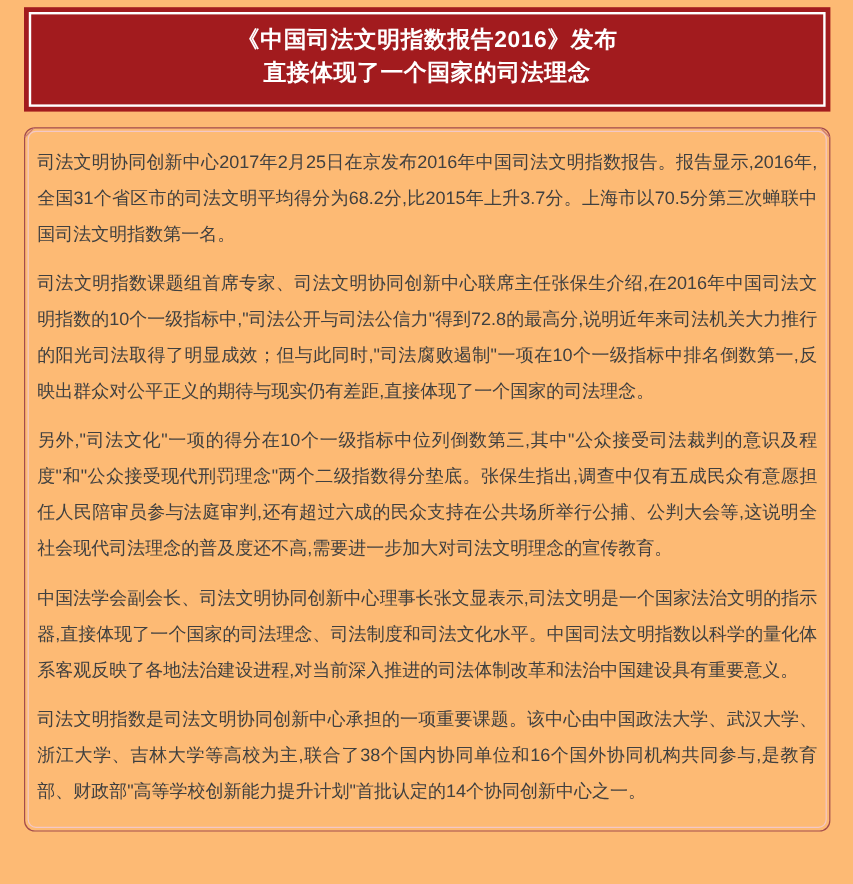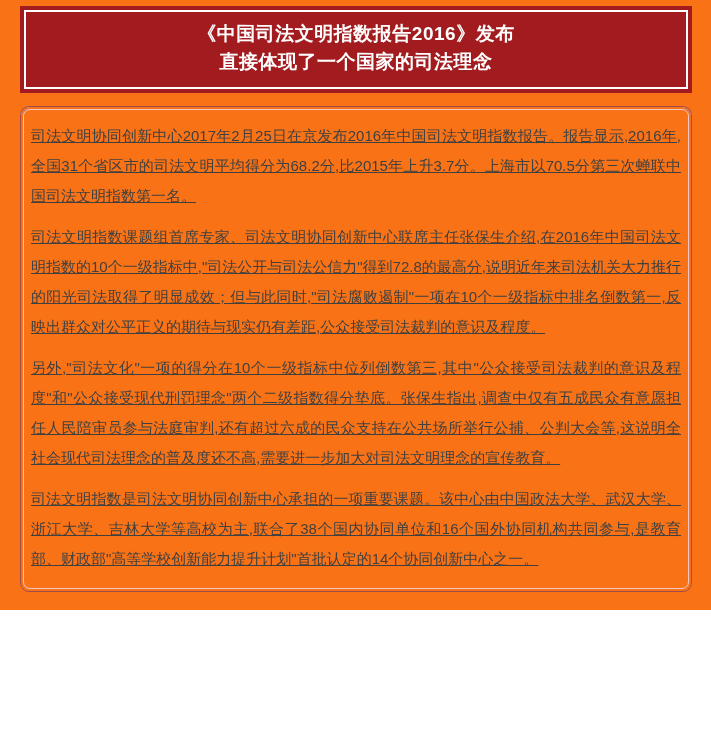--- a/index.html
+++ b/index.html
@@ -2,24 +2,24 @@
 <html><head>
 <meta charset="utf-8">
 <style>
   html,body{margin:0;padding:0;background:#ffffff;}
   body{
     width:711px;height:737px;
     font-family:"Liberation Sans","DejaVu Sans",sans-serif;
     overflow:hidden;
   }
   .page{
-    width:711px;height:610px;
+    width:711px;height:737px;
     box-sizing:border-box;
     padding:6px 19px 0 20px;
-    background:#f97316;
+    background:#fdba74;
   }
   
   .banner{
     background:#a21b1e;
     padding:4px;
   }
   .banner-inner{
     border:2px solid #ffffff;
     text-align:center;
     padding:8px 4px 11px;
@@ -45,21 +45,20 @@
     border-radius:7px;
     padding:11px 7px 14px;
   }
   .para{
     margin:0 0 11px;
     font-size:15px;
     line-height:30px;
     color:#404040;
     text-align:justify;
     text-justify:inter-ideograph;
-    text-decoration:underline;
   }
   .para:last-child{margin-bottom:0;}
   .corner{
     position:absolute;
     width:11px;height:1px;
     background:#c97a7a;
   }
   .corner.tl{top:3px;left:-2px;transform:rotate(-45deg);}
   .corner.tr{top:3px;right:-2px;transform:rotate(45deg);}
 </style>
@@ -74,19 +73,20 @@
       <h1 class="title-line">直接体现了一个国家的司法理念</h1>
     </div>
   </header>
 
   <section class="frame">
     <span class="corner tl"></span>
     <span class="corner tr"></span>
 
     <div class="frame-inner">
       <p class="para">司法文明协同创新中心2017年2月25日在京发布2016年中国司法文明指数报告。报告显示,2016年,全国31个省区市的司法文明平均得分为68.2分,比2015年上升3.7分。上海市以70.5分第三次蝉联中国司法文明指数第一名。</p>
-      <p class="para">司法文明指数课题组首席专家、司法文明协同创新中心联席主任张保生介绍,在2016年中国司法文明指数的10个一级指标中,"司法公开与司法公信力"得到72.8的最高分,说明近年来司法机关大力推行的阳光司法取得了明显成效；但与此同时,"司法腐败遏制"一项在10个一级指标中排名倒数第一,反映出群众对公平正义的期待与现实仍有差距,公众接受司法裁判的意识及程度。</p>
+      <p class="para">司法文明指数课题组首席专家、司法文明协同创新中心联席主任张保生介绍,在2016年中国司法文明指数的10个一级指标中,"司法公开与司法公信力"得到72.8的最高分,说明近年来司法机关大力推行的阳光司法取得了明显成效；但与此同时,"司法腐败遏制"一项在10个一级指标中排名倒数第一,反映出群众对公平正义的期待与现实仍有差距,直接体现了一个国家的司法理念。</p>
       <p class="para">另外,"司法文化"一项的得分在10个一级指标中位列倒数第三,其中"公众接受司法裁判的意识及程度"和"公众接受现代刑罚理念"两个二级指数得分垫底。张保生指出,调查中仅有五成民众有意愿担任人民陪审员参与法庭审判,还有超过六成的民众支持在公共场所举行公捕、公判大会等,这说明全社会现代司法理念的普及度还不高,需要进一步加大对司法文明理念的宣传教育。</p>
+      <p class="para">中国法学会副会长、司法文明协同创新中心理事长张文显表示,司法文明是一个国家法治文明的指示器,直接体现了一个国家的司法理念、司法制度和司法文化水平。中国司法文明指数以科学的量化体系客观反映了各地法治建设进程,对当前深入推进的司法体制改革和法治中国建设具有重要意义。</p>
       <p class="para">司法文明指数是司法文明协同创新中心承担的一项重要课题。该中心由中国政法大学、武汉大学、浙江大学、吉林大学等高校为主,联合了38个国内协同单位和16个国外协同机构共同参与,是教育部、财政部"高等学校创新能力提升计划"首批认定的14个协同创新中心之一。</p>
     </div>
   </section>
 
 </div>
 
 </body></html>

